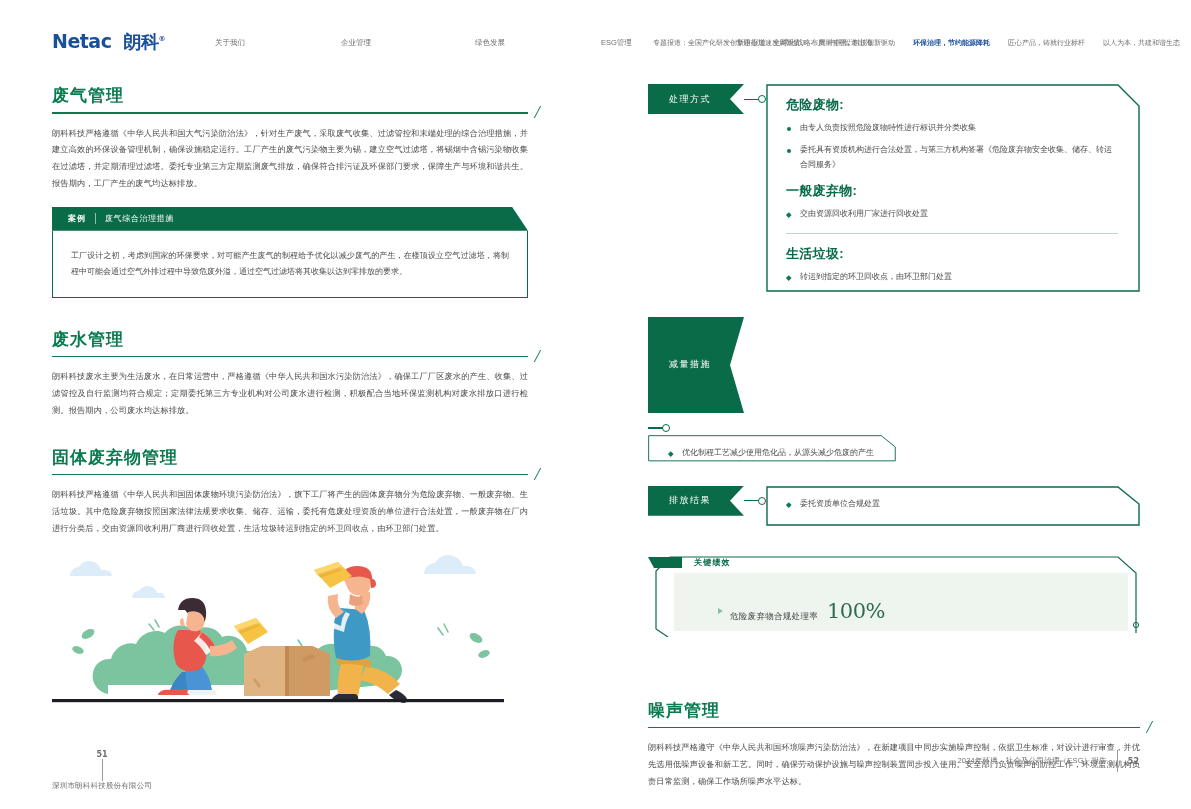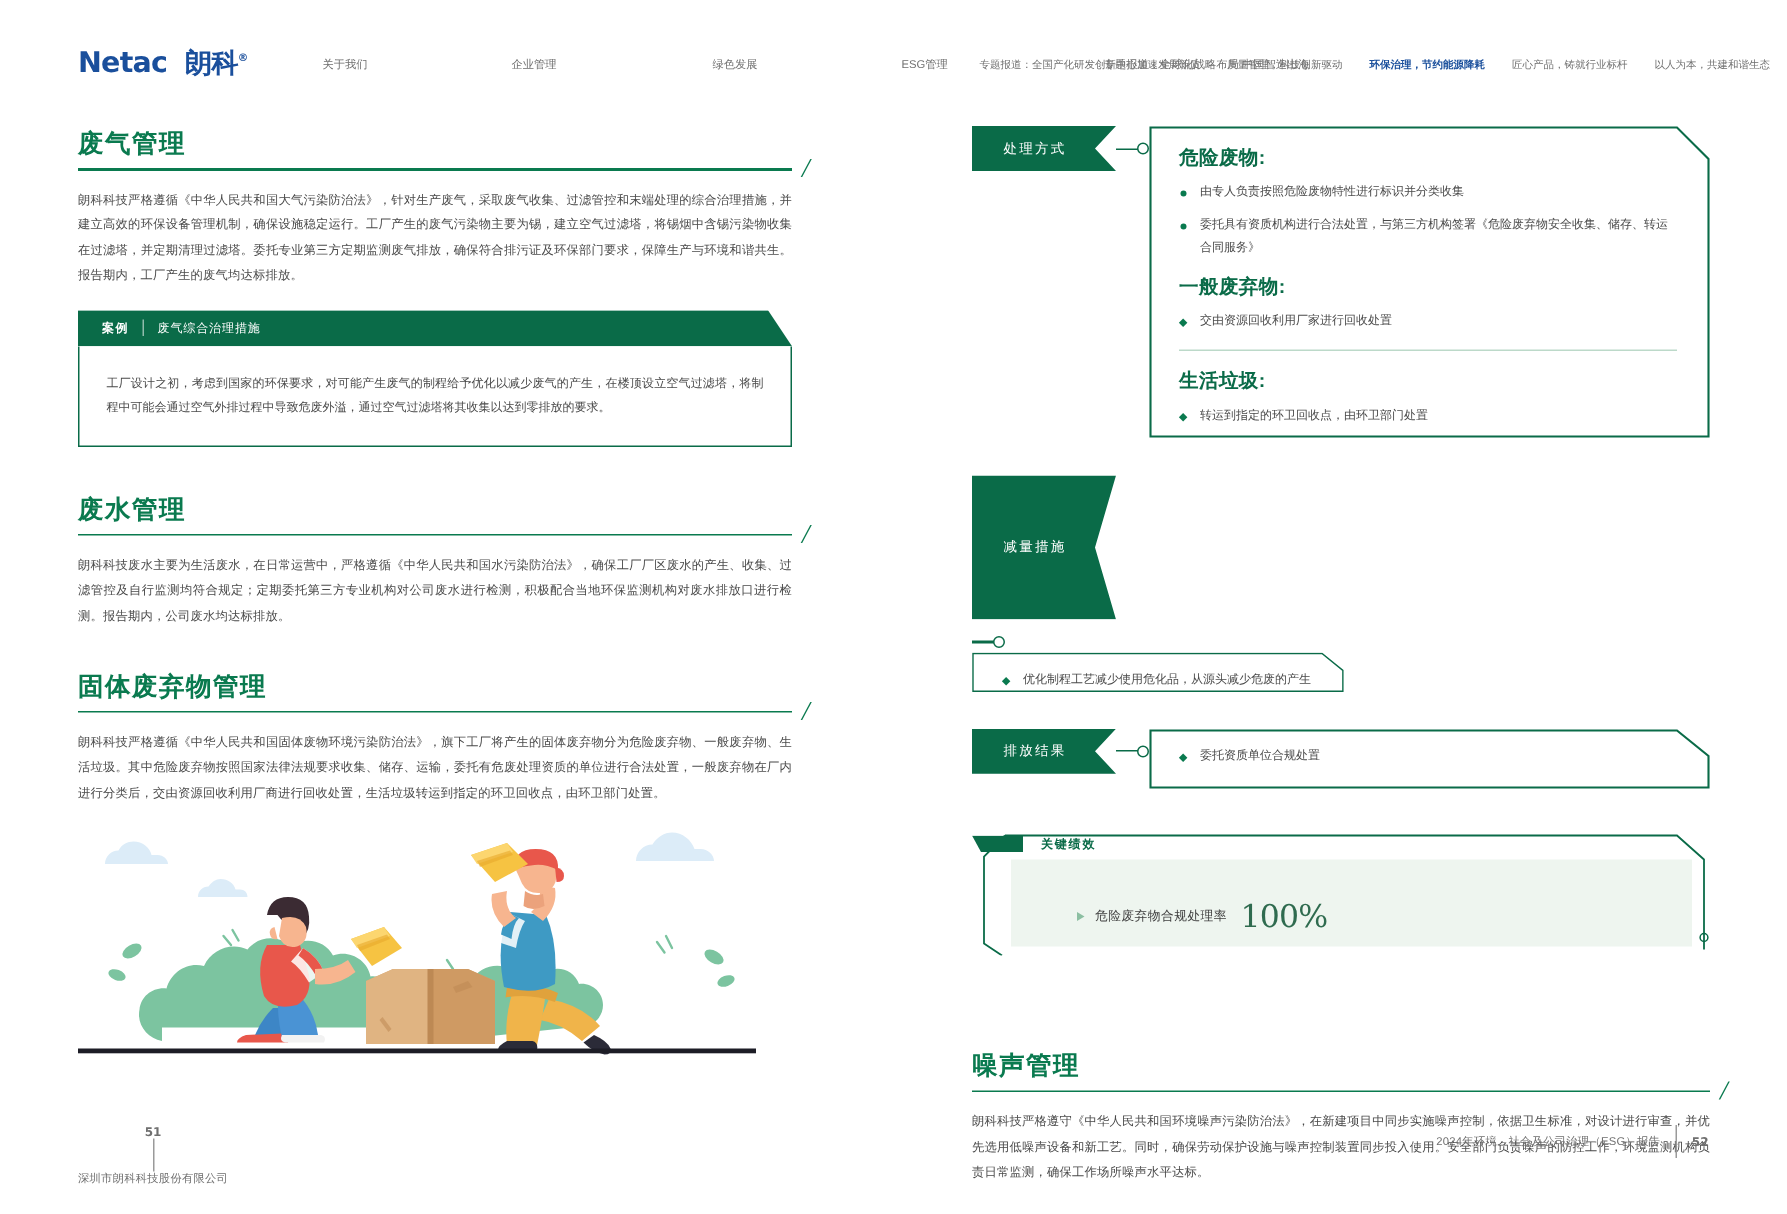--- a/index.html
+++ b/index.html
@@ -87,21 +87,21 @@
   .grp:last-child{margin-bottom:0;}
   .grp-sep{height:1px;background:#bcd9c9;margin:11px 0 11px 0;}
 
   
   .kpi{position:relative;margin-top:30px;width:100%;min-height:78px;}
   .kpi-head{position:absolute;left:0;top:0;display:flex;align-items:center;height:20px;}
   .kpi-flag{width:34px;height:11px;background:#0a6b48;
      clip-path:polygon(0 0,100% 0,100% 100%,6px 100%);}
   .kpi-title{font-size:8px;font-weight:bold;color:#0a6b48;letter-spacing:1.2px;margin-left:12px;}
   .kpi-panel{position:absolute;left:26px;top:20px;right:12px;bottom:0;background:#eef5ef;}
-  .kpi-row{position:absolute;left:70px;top:46px;display:flex;align-items:center;z-index:3;}
+  .kpi-row{position:absolute;left:70px;top:46px;display:flex;align-items:flex-end;z-index:3;}
   .kpi-arrow{width:0;height:0;border-left:5px solid #8cbfa2;border-top:3.5px solid transparent;
      border-bottom:3.5px solid transparent;margin-right:7px;align-self:center;}
   .kpi-label{font-size:8.5px;color:#3f3f3f;letter-spacing:.3px;}
   .kpi-value{font-size:21px;color:#2f6b4f;margin-left:9px;font-family:"DejaVu Serif",serif;
      font-weight:300;letter-spacing:-0.5px;}
 
   
   .foot-l{position:absolute;left:52px;top:750px;display:flex;align-items:center;flex-direction:column;}
   .foot-r{position:absolute;right:52px;top:750px;display:flex;align-items:center;}
   .foot-num{font-size:8px;color:#6f6f6f;font-weight:bold;font-family:"DejaVu Sans",sans-serif;}

